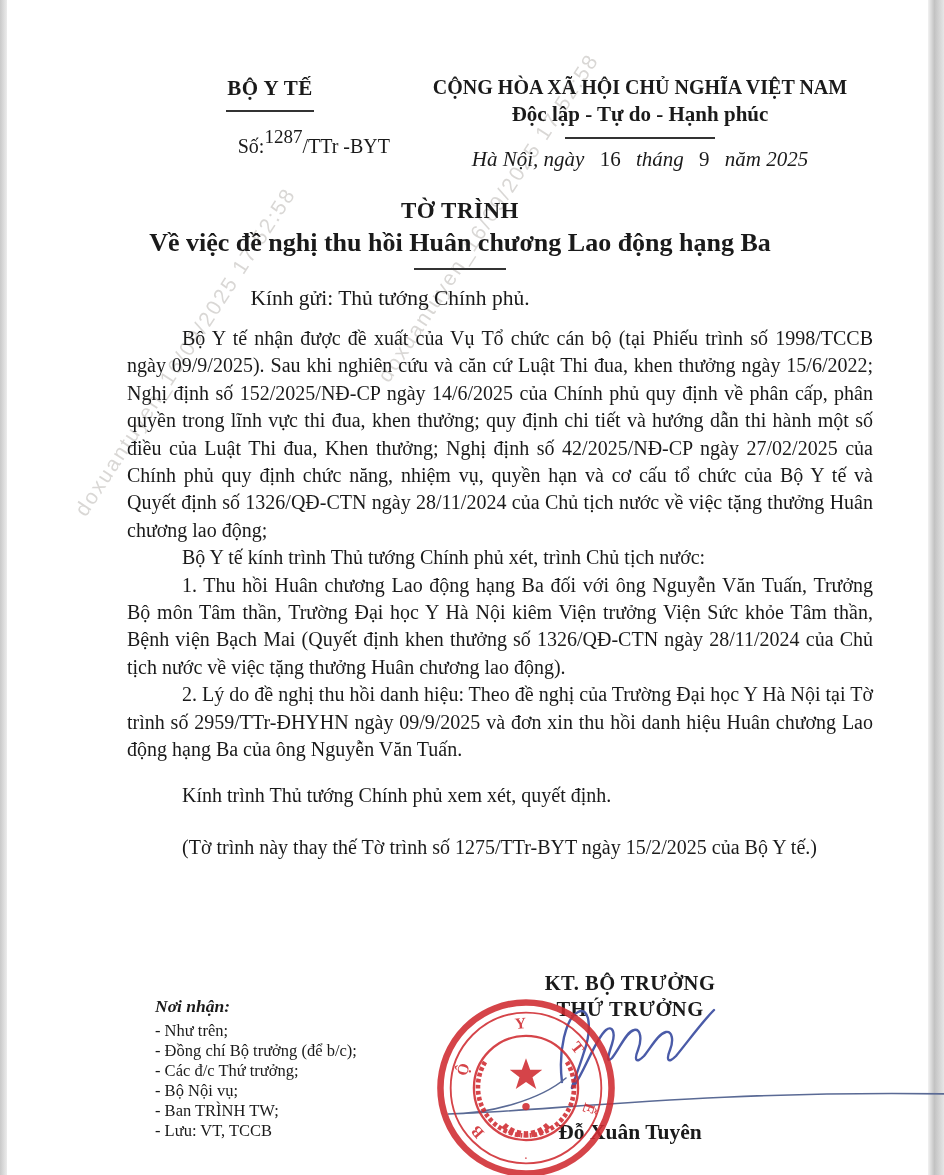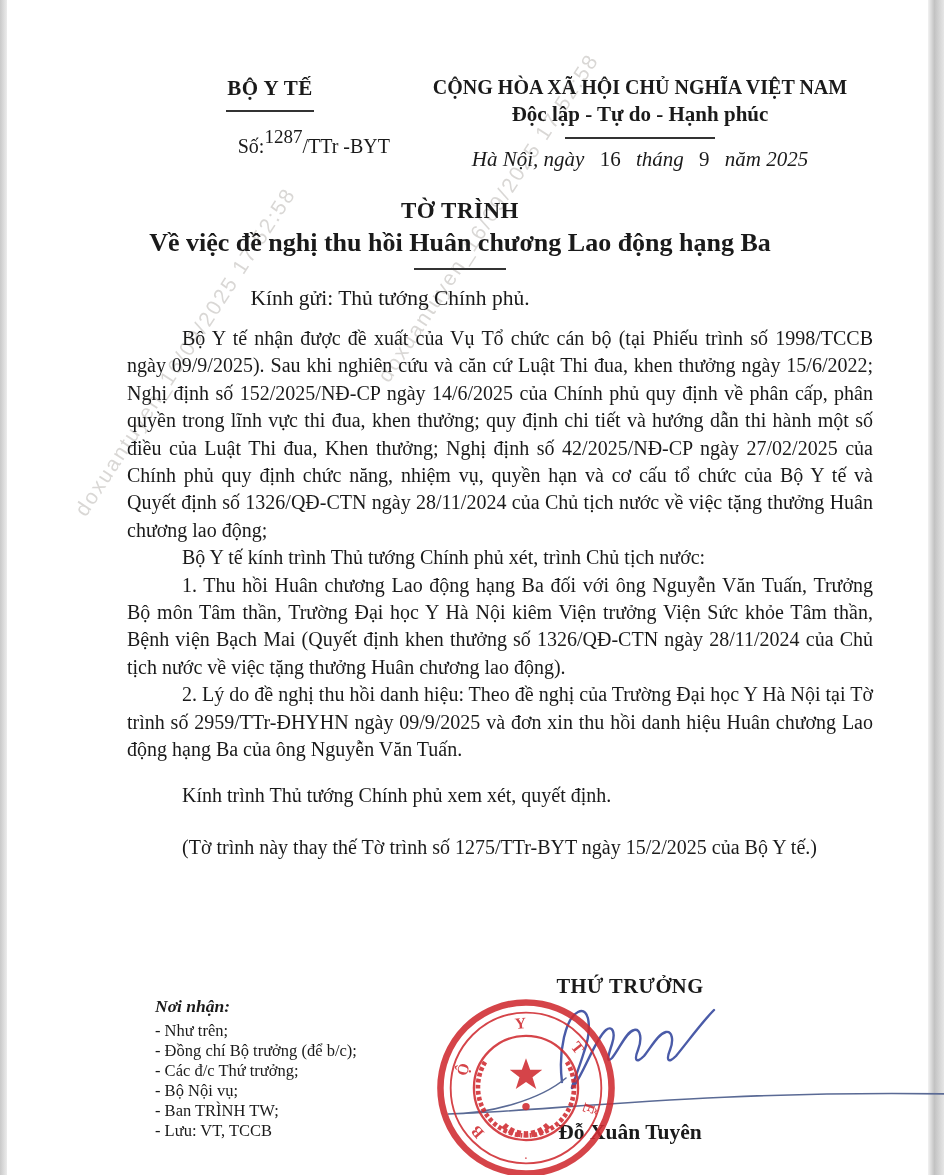--- a/index.html
+++ b/index.html
@@ -104,20 +104,21 @@
     <div class="rtitle">Nơi nhận:</div>
     <div>- Như trên;</div>
     <div>- Đồng chí  Bộ trưởng (để b/c);</div>
     <div>- Các đ/c Thứ trưởng;</div>
     <div>- Bộ Nội vụ;</div>
     <div>- Ban TRÌNH TW;</div>
     <div>- Lưu: VT, TCCB</div>
   </div>
 
   <div class="sig-block">
+    <div class="sig1">KT. BỘ TRƯỞNG</div>
     <div class="sig2">THỨ TRƯỞNG</div>
   </div>
   <div class="signer">Đỗ Xuân Tuyên</div>
 
   <svg class="sig-svg" viewBox="0 0 944 1175">
     <path d="M 562 1082 C 558 1050 566 1018 578 1012 C 590 1006 592 1030 584 1052 C 576 1078 568 1094 574 1086 C 585 1070 596 1038 606 1030 C 612 1025 616 1032 612 1044 C 608 1056 606 1064 612 1058 C 620 1048 626 1032 634 1030 C 641 1028 642 1040 638 1050 C 634 1060 636 1064 644 1056 C 652 1046 658 1034 666 1032 C 672 1031 674 1040 670 1050 C 666 1060 668 1064 676 1056 C 686 1044 702 1022 714 1010" fill="none" stroke="#4a5ba8" stroke-width="2.4" stroke-linecap="round"></path>
     <path d="M 566 1078 C 540 1100 490 1114 448 1114 C 540 1112 700 1090 952 1094" fill="none" stroke="#5a6a95" stroke-width="1.6" stroke-linecap="round"></path>
   </svg>
 
   <svg class="seal" viewBox="0 0 200 200">

